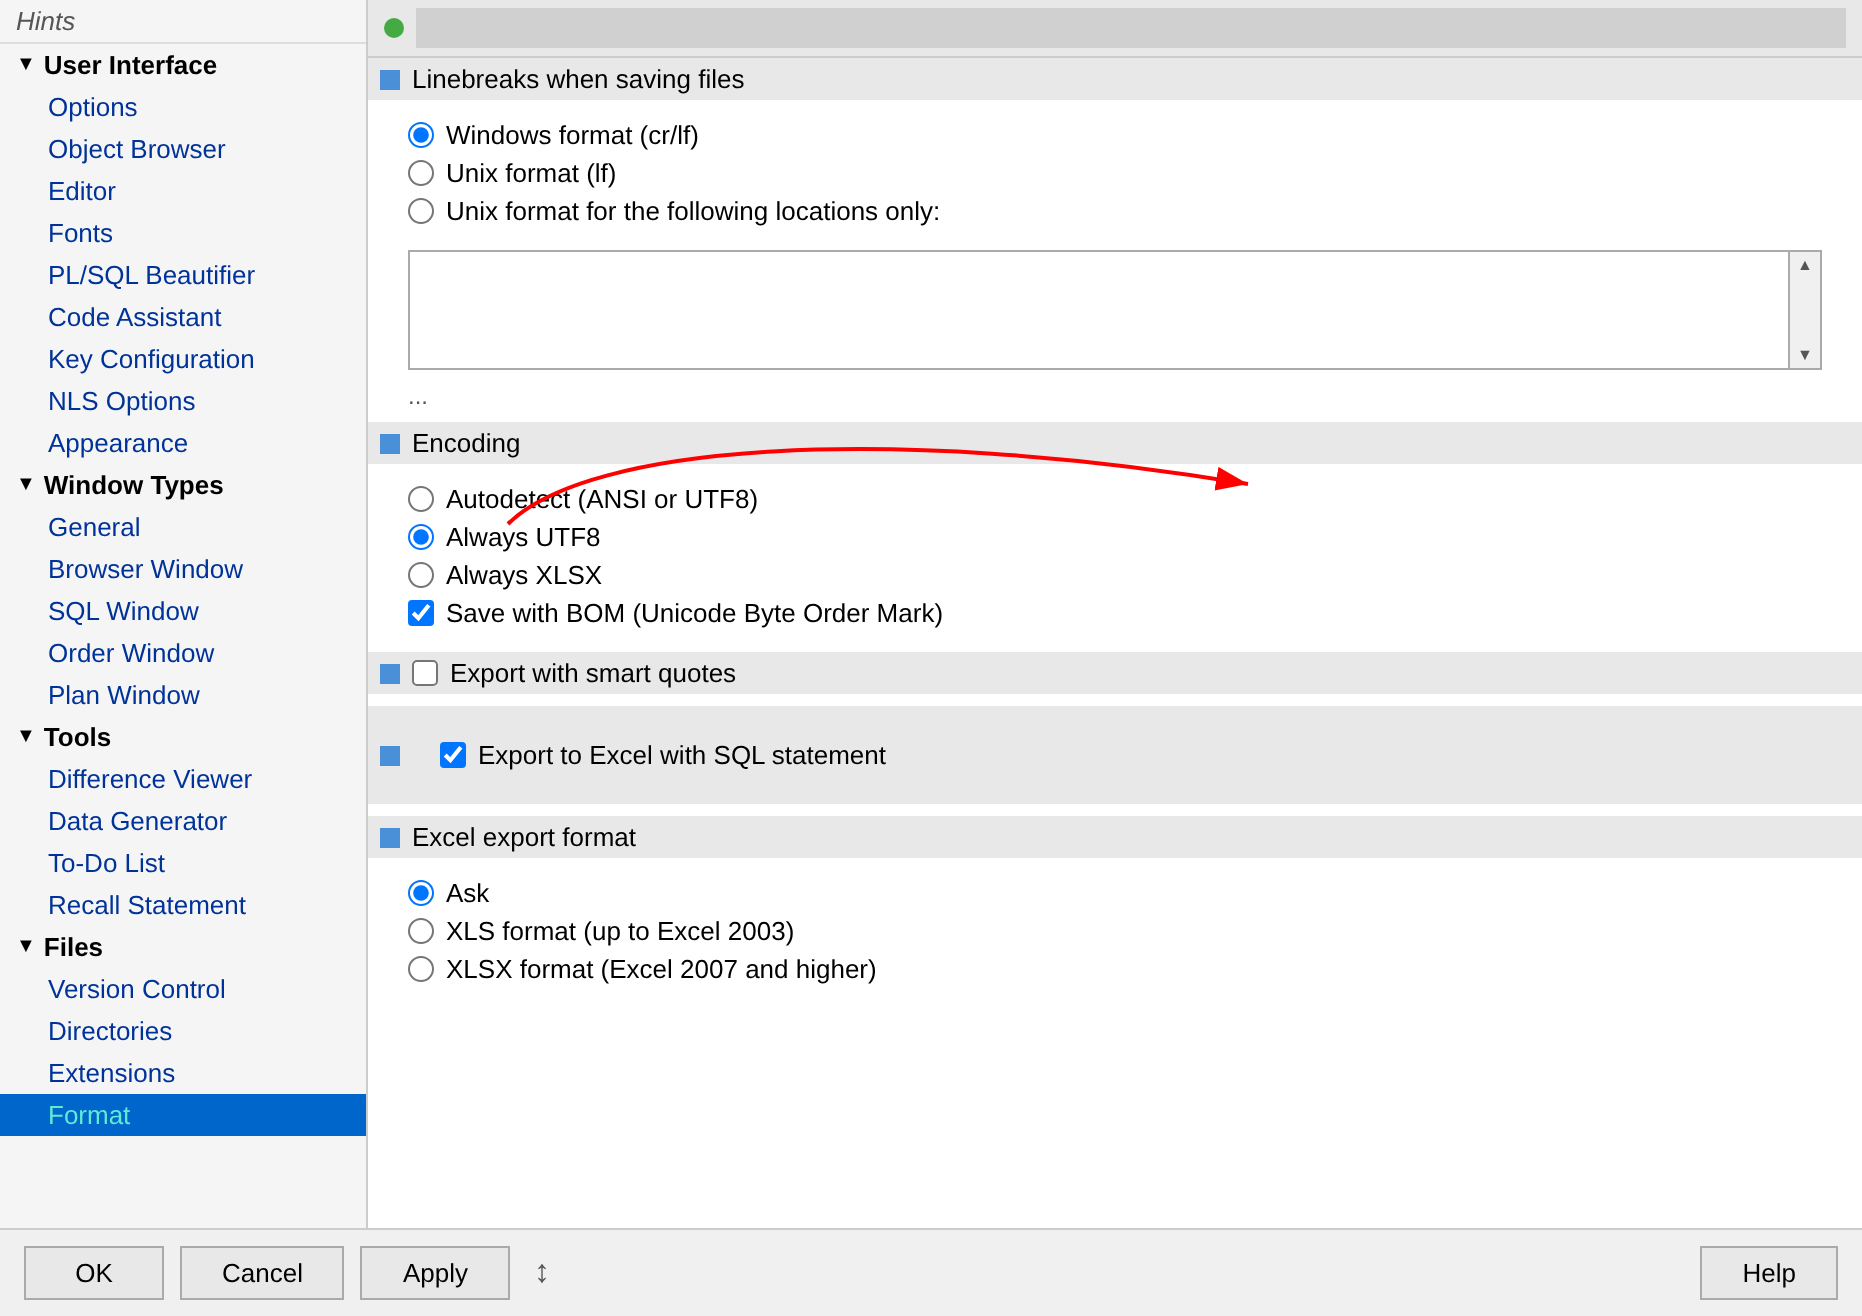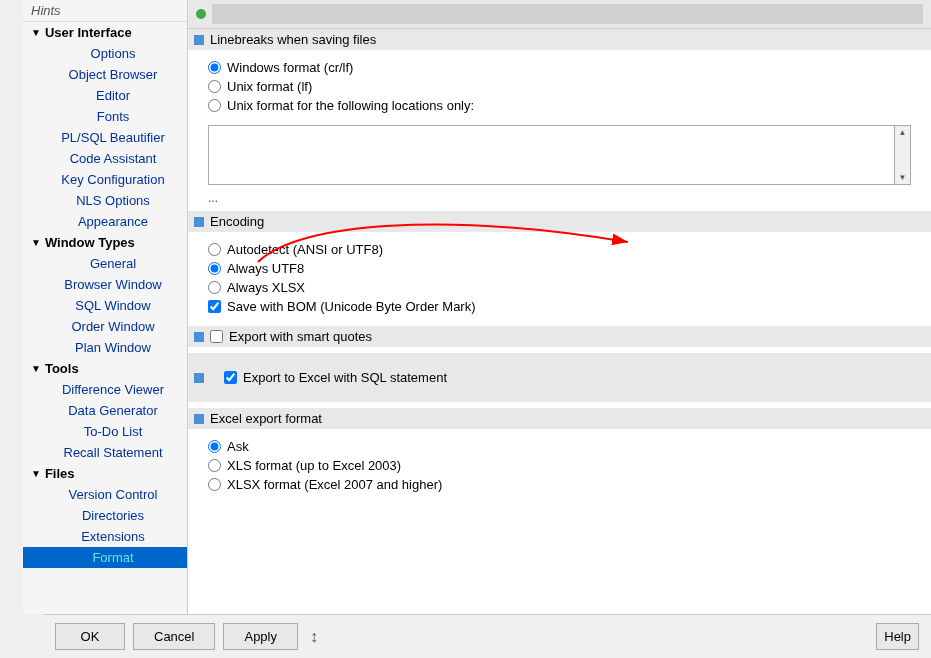--- a/index.html
+++ b/index.html
@@ -13,33 +13,31 @@
       height: 658px;
       overflow: hidden;
     }
     .main-container {
       display: flex;
       flex: 1;
       overflow: hidden;
     }
     
     .sidebar {
-      width: 165px;
+      width: 184px;
       background: #f5f5f5;
       border-right: 1px solid #ccc;
       overflow-y: auto;
       flex-shrink: 0;
-      margin-left: 23px;
     }
     .sidebar-item {
       padding: 3px 8px 3px 16px;
       cursor: pointer;
       color: #003399;
       white-space: nowrap;
-      text-align: center;
     }
     .sidebar-item.selected {
       background: #0066cc;
       color: #5eead4;
     }
     .sidebar-group {
       padding: 3px 8px;
       font-weight: bold;
       color: #000;
       display: flex;
@@ -131,38 +129,37 @@
     }
 
     
     .footer {
       display: flex;
       align-items: center;
       padding: 8px 12px;
       background: #f0f0f0;
       border-top: 1px solid #ccc;
       gap: 8px;
-      margin-left: 43px;
     }
     .footer-btn {
       padding: 5px 20px;
       border: 1px solid #aaa;
       background: #e8e8e8;
       cursor: pointer;
       font-size: 13px;
       min-width: 70px;
     }
     .sort-icon {
       margin-left: 4px;
       font-size: 16px;
       color: #555;
     }
     .footer-spacer { flex: 1; }
     .help-btn {
-      padding: 5px 7px;
+      padding: 5px 20px;
       border: 1px solid #aaa;
       background: #e8e8e8;
       cursor: pointer;
       font-size: 13px;
       text-align: center;
     }
   </style>
 </head>
 <body>
 

